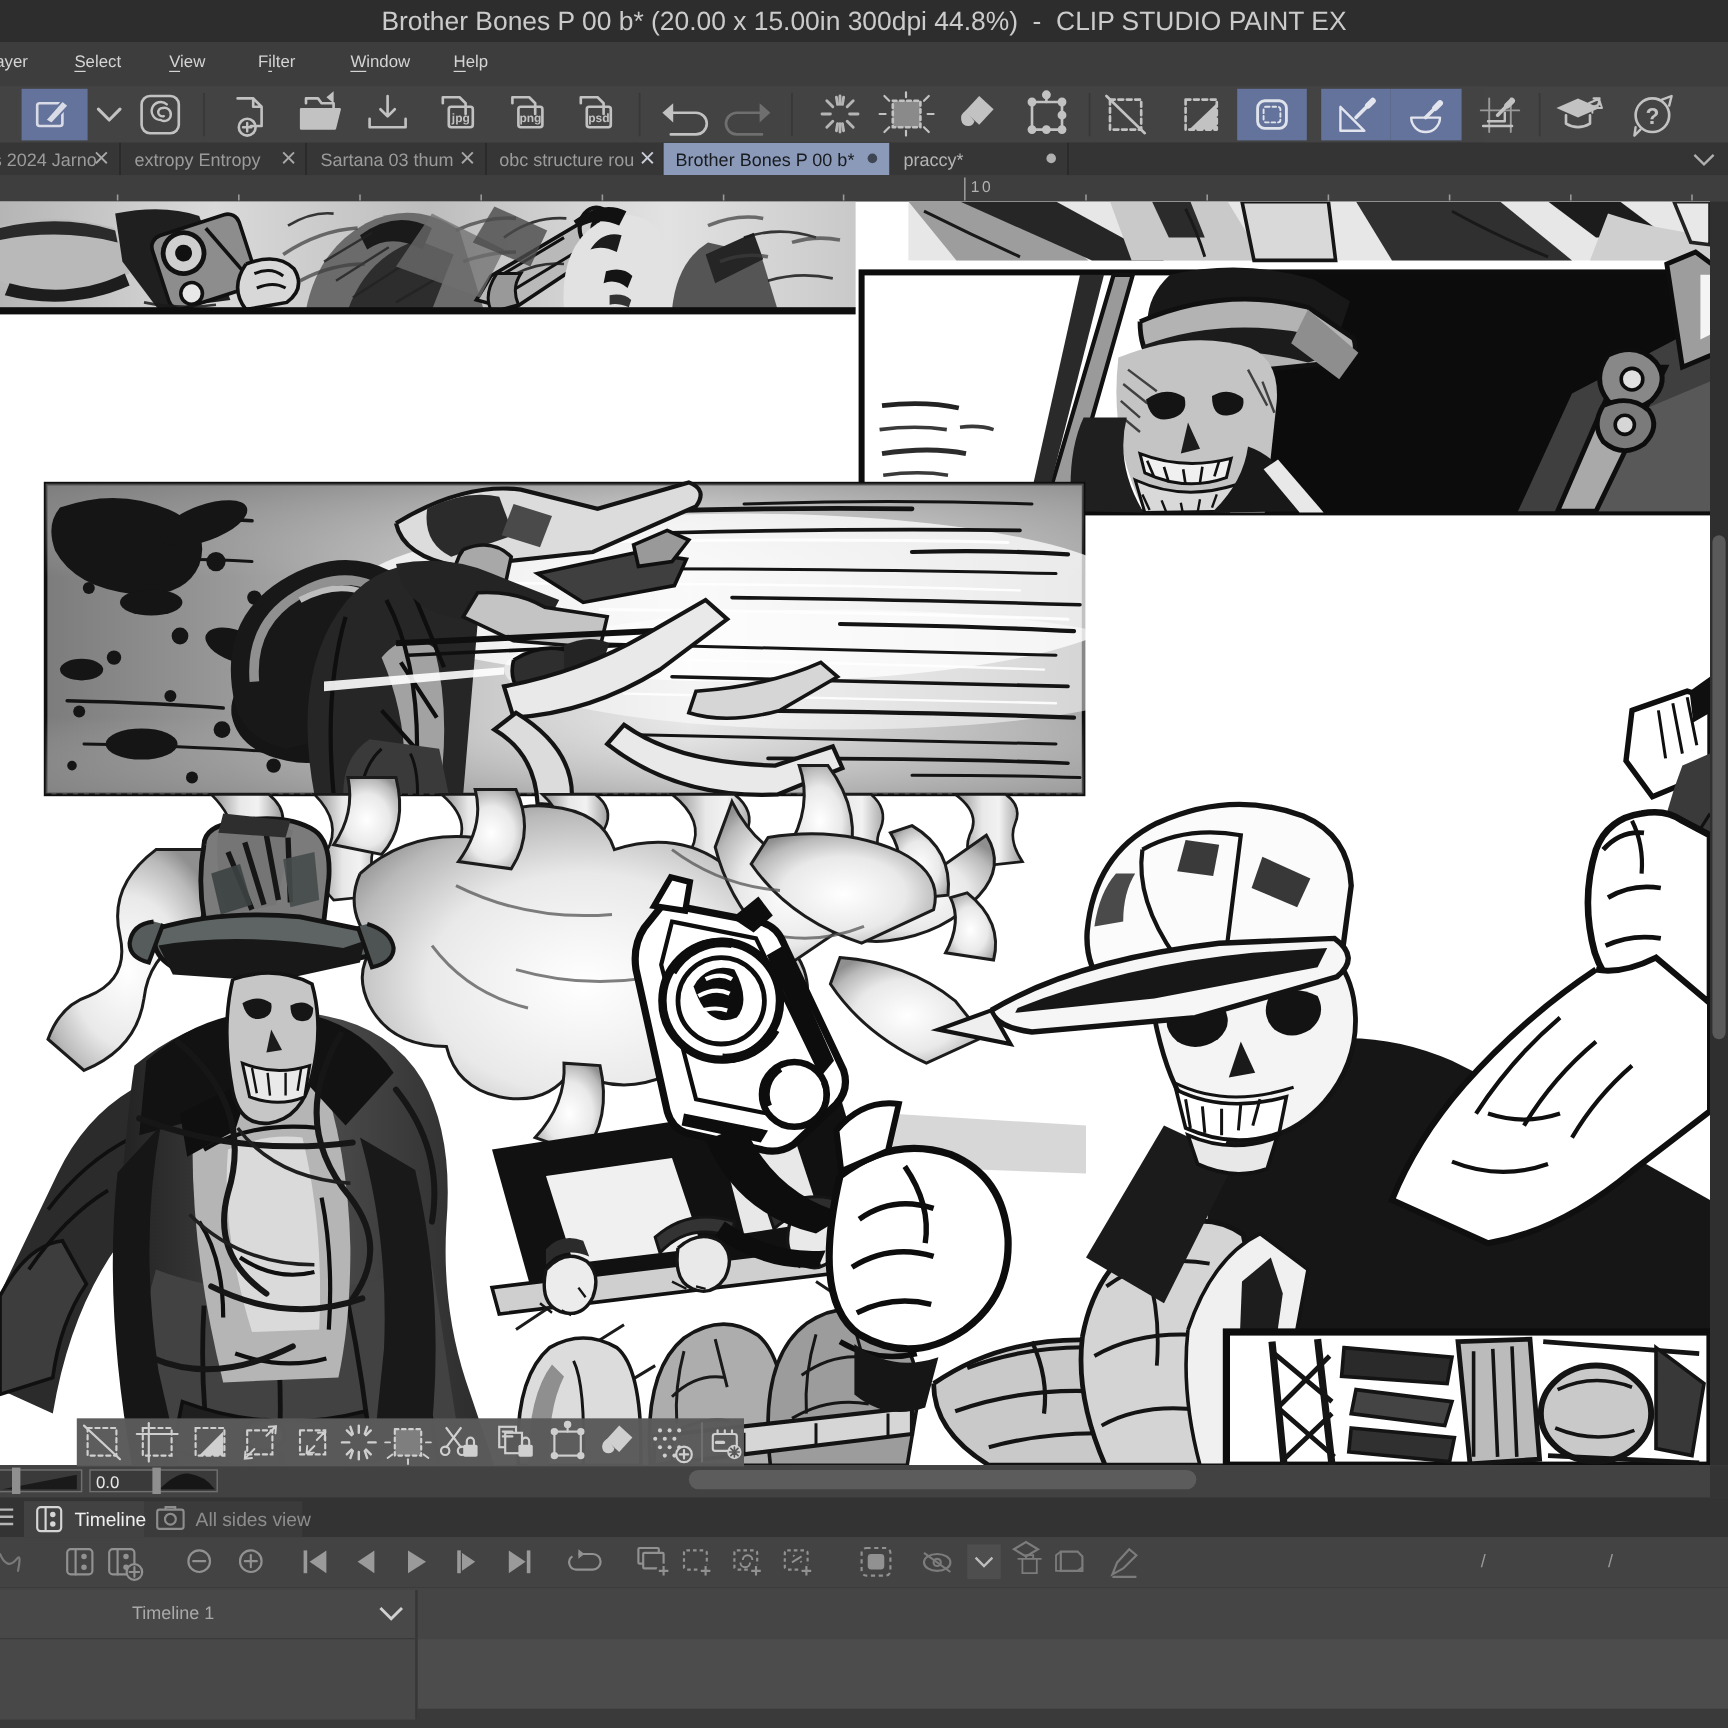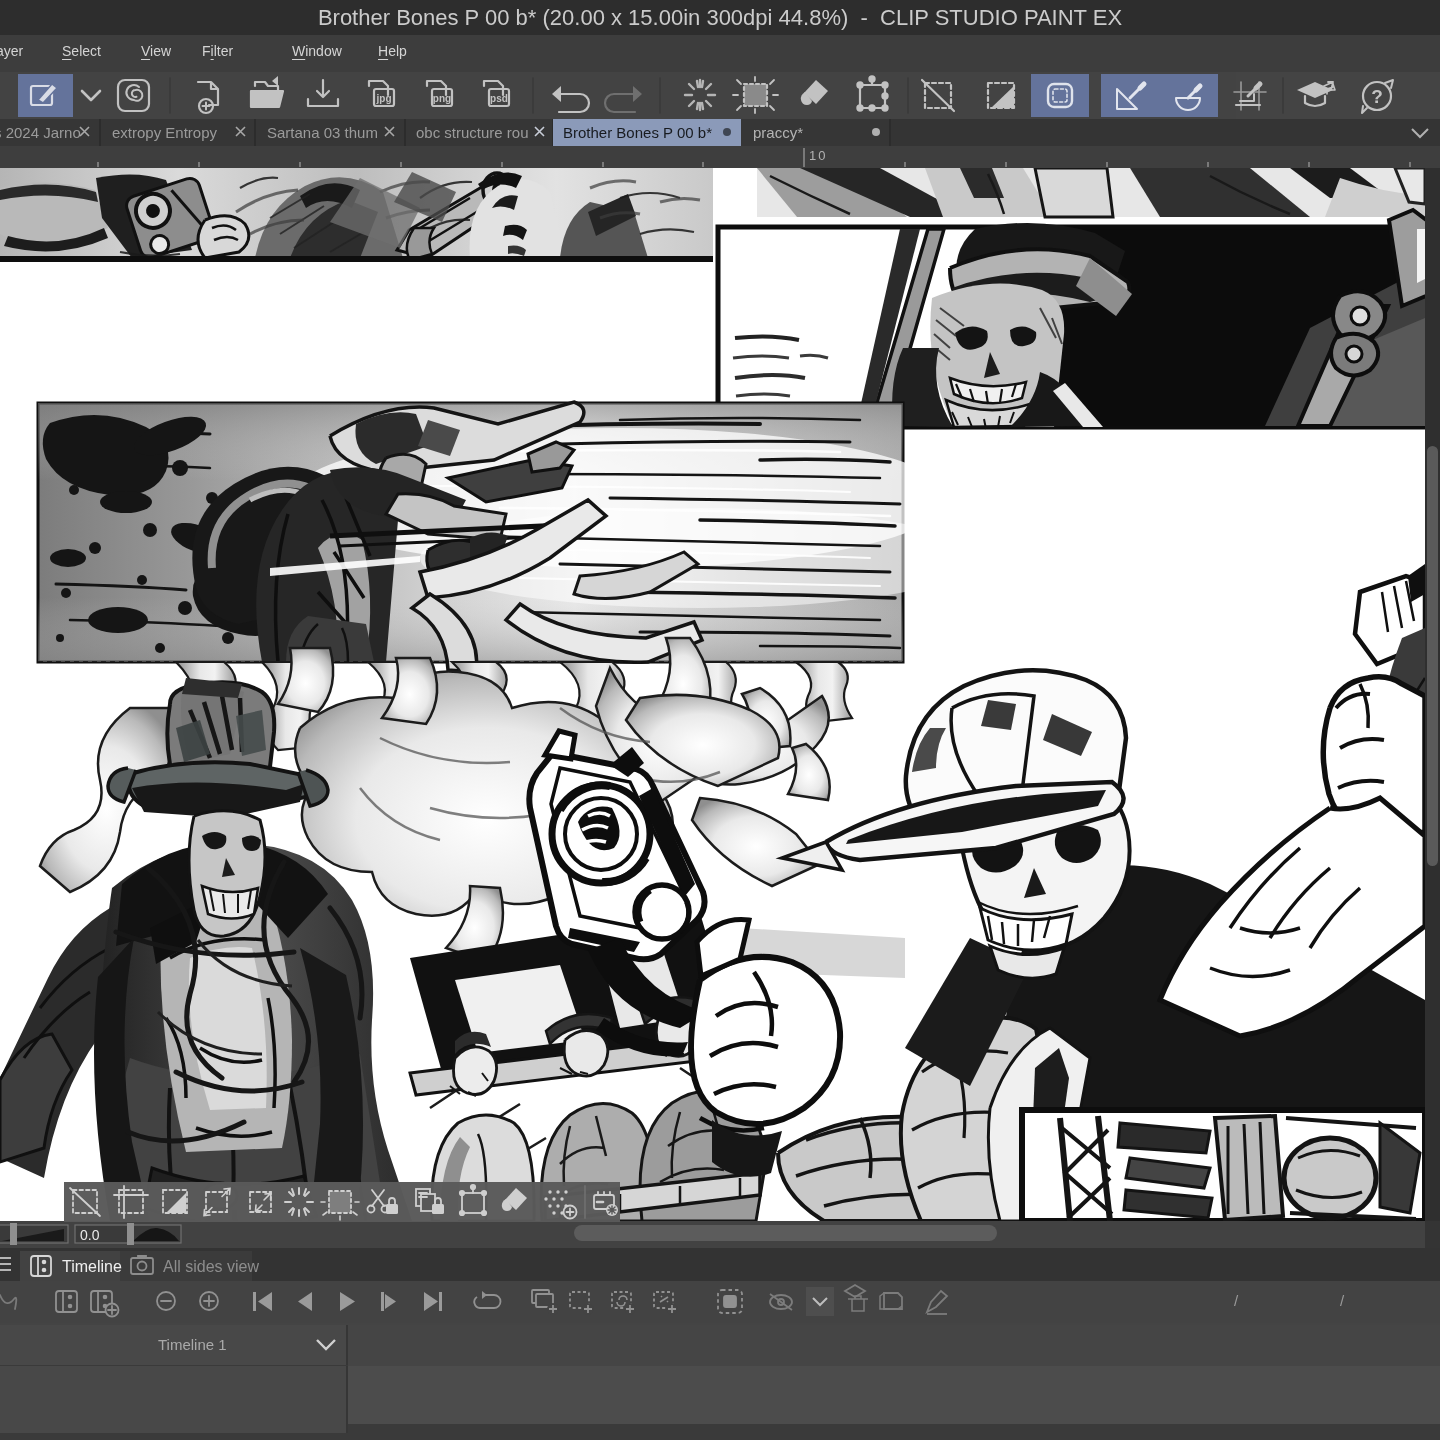--- a/index.html
+++ b/index.html
@@ -36,21 +36,21 @@
 #launcher { left:64px; top:1182px; width:556px; height:40px; background:rgba(88,88,88,0.88); }
 </style>
 </head>
 <body>
 <div id="root">
   <div id="titlebar" class="abs">Brother Bones P 00 b* (20.00 x 15.00in 300dpi 44.8%)&nbsp;&nbsp;-&nbsp;&nbsp;CLIP STUDIO PAINT EX</div>
   <div id="menubar" class="abs">
     <span class="mi" style="left:-4px">ayer</span>
     <span class="mi" style="left:62px"><u>S</u>elect</span>
     <span class="mi" style="left:141px"><u>V</u>iew</span>
-    <span class="mi" style="left:202px">F<u>i</u>lter</span>
+    <span class="mi" style="left:215px">F<u>i</u>lter</span>
     <span class="mi" style="left:292px"><u>W</u>indow</span>
     <span class="mi" style="left:378px"><u>H</u>elp</span>
   </div>
   <div id="toolbar" class="abs">
     <svg width="1440" height="47" viewBox="0 0 1440 47">
       <g fill="none" stroke="#c2c2c2" stroke-width="2.2" stroke-linecap="round" stroke-linejoin="round">
 
         <rect x="18" y="2" width="55" height="43" fill="#64739b" stroke="none"></rect>
         <rect x="31" y="14" width="21" height="19" rx="2" stroke="#d9dce6"></rect>
         <path d="M38 28 L52 12 L57 16 L43 31 Z" fill="#d9dce6" stroke="#64739b" stroke-width="1.5"></path>
@@ -895,21 +895,21 @@
         <text x="1234" y="25">/</text>
         <text x="1340" y="25">/</text>
       </g>
     </svg>
   </div>
   <div id="tlrow1" class="abs"></div>
   <div id="tlrow2" class="abs"></div>
   <div id="tlbottom" class="abs"></div>
   <div id="tlleftcol" class="abs">
     <div style="position:absolute;left:0;top:0;width:348px;height:41px;border-bottom:1px solid #3a3a3a;">
-      <span style="position:absolute;left:110px;top:11px;font-size:15px;color:#a9a9a9;margin-left:48px;">Timeline 1</span>
+      <span style="position:absolute;left:110px;top:11px;font-size:15px;color:#a9a9a9;">Timeline 1</span>
       <svg style="position:absolute;left:313px;top:10px" width="26" height="20">
           <path d="M4 5 l9 9 9 -9" stroke="#d0d0d0" stroke-width="2.4" fill="none"></path>
         </svg>
     </div>
   </div>
   <div id="launcher" class="abs">
     <svg width="556" height="40" viewBox="0 0 556 40">
       <rect width="556" height="40" fill="#5a5a5a" fill-opacity="0.84"></rect>
       <g fill="none" stroke="#cfcfcf" stroke-width="1.8" stroke-linecap="round">
         <rect x="9" y="8" width="24" height="23" stroke-dasharray="3.5 3"></rect>

